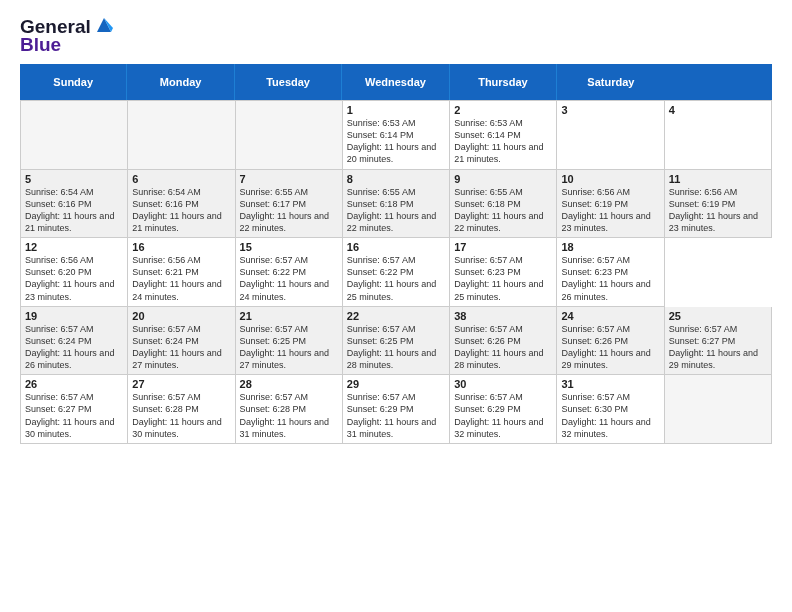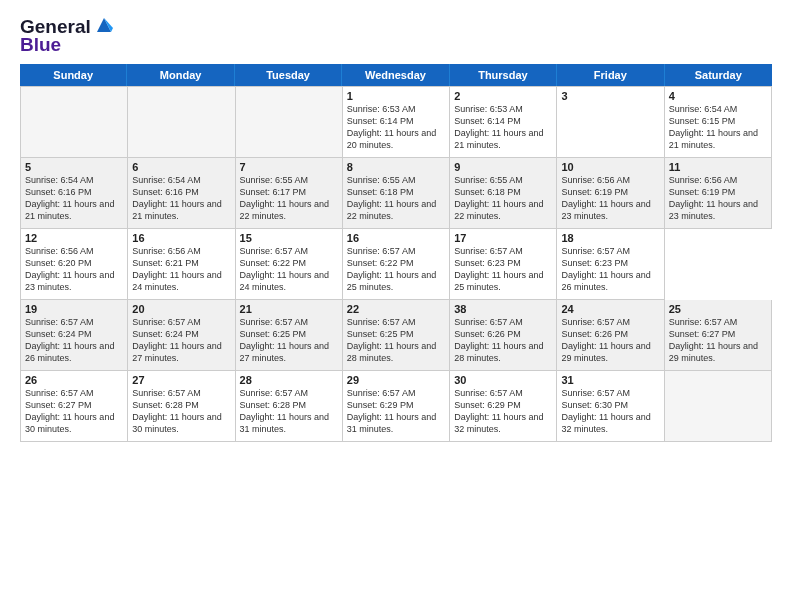--- a/index.html
+++ b/index.html
@@ -48,21 +48,21 @@
     .cal-header-row {
       display: grid;
       grid-template-columns: repeat(7, 1fr);
       background: #1565c0;
     }
     .cal-header-cell {
       color: #fff;
       font-size: 11px;
       font-weight: bold;
       text-align: center;
-      padding: 5px 2px;
+      padding: 12px 2px;
       border-right: 1px solid #1e7fd4;
     }
     .cal-header-cell:last-child { border-right: none; }
     .cal-body {
       flex: 1;
       display: grid;
       grid-template-rows: repeat(5, 1fr);
       border-left: 1px solid #ccc;
       border-top: 1px solid #ccc;
     }
@@ -122,21 +122,20 @@
     </div>
   </div>
 
   <div class="calendar">
     <div class="cal-header-row">
     <div class="cal-header-cell">Sunday</div>
         <div class="cal-header-cell">Monday</div>
         <div class="cal-header-cell">Tuesday</div>
         <div class="cal-header-cell">Wednesday</div>
         <div class="cal-header-cell">Thursday</div>
-        <div class="cal-header-cell">Friday</div>
         <div class="cal-header-cell">Saturday</div>
       </div>
     <div class="cal-body">
     <div class="cal-row">
           <div class="cal-cell empty"></div>
           <div class="cal-cell empty"></div>
           <div class="cal-cell empty"></div>
           <div class="cal-cell">
             <span class="day-num">1</span>
             <div class="cell-text">Sunrise: 6:53 AM
@@ -149,24 +148,20 @@
             <div class="cell-text">Sunrise: 6:53 AM
 Sunset: 6:14 PM
 Daylight: 11 hours
 and 21 minutes.</div>
           </div>
           <div class="cal-cell">
             <span class="day-num">3</span>
           </div>
           <div class="cal-cell">
             <span class="day-num">4</span>
-            <div class="cell-text">Sunrise: 6:54 AM
-Sunset: 6:15 PM
-Daylight: 11 hours
-and 21 minutes.</div>
           </div>
         </div>
         <div class="cal-row">
           <div class="cal-cell shaded">
             <span class="day-num">5</span>
             <div class="cell-text">Sunrise: 6:54 AM
 Sunset: 6:16 PM
 Daylight: 11 hours
 and 21 minutes.</div>
           </div>

